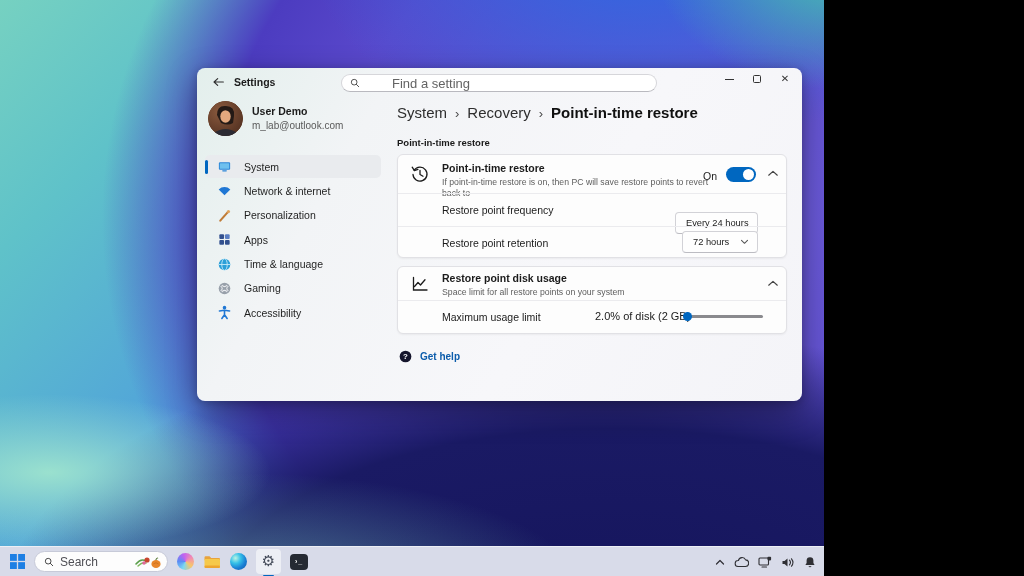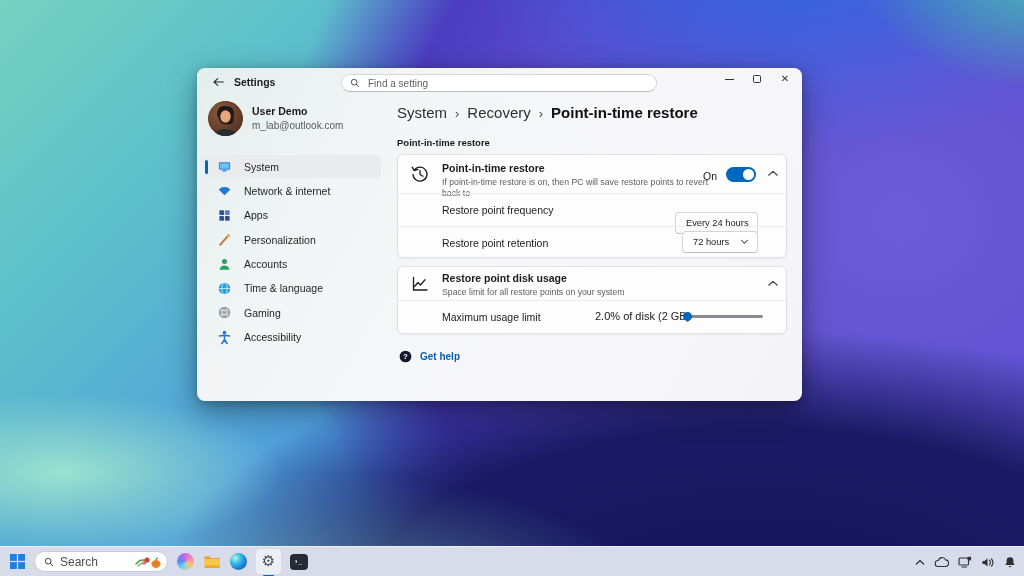--- a/index.html
+++ b/index.html
@@ -1,36 +1,36 @@
 <!DOCTYPE html>
 <html><head>
 <meta charset="utf-8">
 <style>
   html,body{margin:0;padding:0;background:#000;}
   *{box-sizing:border-box;font-family:"Liberation Sans","DejaVu Sans",sans-serif;}
-  .stage{position:relative;width:1024px;height:576px;overflow:hidden;
+  .stage{position:relative;width:824px;height:576px;overflow:hidden;
     background-image:
       radial-gradient(300px 200px at 102% -6%, #45c3ae 0%, rgba(69,195,174,0) 62%),
       radial-gradient(480px 300px at 78% -10%, #2c6ae2 0%, rgba(44,106,226,0) 70%),
       radial-gradient(340px 120px at 6% 82%, rgba(158,228,206,0.95) 0%, rgba(158,228,206,0) 65%),
       radial-gradient(560px 200px at 30% 103%, rgba(130,216,196,0.5) 0%, rgba(130,216,196,0) 60%),
       radial-gradient(900px 430px at 74% 108%, #15155c 0%, #1a1a64 45%, rgba(26,26,100,0) 68%),
       radial-gradient(820px 720px at 88% 38%, #6c5cd8 0%, #5a49cc 48%, #4c3cc0 62%, rgba(76,60,192,0) 76%),
       linear-gradient(135deg, #76d1c1 0%, #5fc2c9 18%, #4f9fdc 45%, #4077e0 68%, #3560d8 100%);
   }
   
   .window{position:absolute;left:197px;top:68px;width:605px;height:333px;border-radius:8px;
     background:linear-gradient(120deg,#e3efec 0%,#f2f4f6 25%,#f7f7fa 60%,#f4f4f8 100%);
     box-shadow:0 10px 30px rgba(0,0,0,.38), 0 2px 8px rgba(0,0,0,.2);overflow:hidden;}
   .titlebar{position:absolute;left:0;top:0;right:0;height:28px;}
   .back-btn{position:absolute;left:9px;top:4px;width:24px;height:20px;border-radius:4px;display:flex;align-items:center;justify-content:center;}
   .win-title{position:absolute;left:37px;top:8px;font-size:10.5px;font-weight:bold;color:#1b1b1b;}
   .search-box{position:absolute;left:144px;top:6px;width:316px;height:18px;border-radius:9px;background:#fff;
     border:1px solid #d6d6da;border-bottom-color:#b9b9bf;display:flex;align-items:center;padding:0 8px;gap:6px;}
-  .search-box input{border:none;outline:none;flex:1;font-size:10px;color:#333;background:transparent;}
+  .search-box input{border:none;outline:none;flex:1;font-size:13px;color:#333;background:transparent;margin-left:24px;}
   .search-box input::placeholder{color:#636363;}
   .winctl{position:absolute;top:0;width:28px;height:22px;display:flex;align-items:center;justify-content:center;color:#333;}
   .winctl.min{left:518px}.winctl.max{left:546px}.winctl.close{left:574px}
   .minline{width:9px;height:1px;background:#333;}
   .maxbox{width:8px;height:8px;border:1px solid #333;border-radius:1.5px;}
   .closex{font-size:10px;color:#333;line-height:1;}
   
   .profile{position:absolute;left:11px;top:33px;display:flex;align-items:center;gap:9px;}
   .avatar{width:35px;height:35px;border-radius:50%;overflow:hidden;flex:0 0 auto;}
   .p-name{font-size:10.5px;font-weight:bold;color:#1b1b1b;line-height:1.25;}
@@ -157,45 +157,37 @@
 
         <svg class="nav-ic" viewBox="0 0 16 16">
           <path d="M8 13 L1.8 6.8 A9 9 0 0 1 14.2 6.8 Z" fill="#1f77d4"></path>
         </svg>
         <span class="nav-label">Network &amp; internet</span>
       </div>
 
       <div class="nav-item">
 
         <svg class="nav-ic" viewBox="0 0 16 16">
+          <path d="M3.5 13.5 L11 5" stroke="#c07b36" stroke-width="2.2" stroke-linecap="round"></path>
+          <circle cx="12.2" cy="3.8" r="1.7" fill="#e0a35c"></circle>
+        </svg>
+        <span class="nav-label">Personalization</span>
+      </div>
+
+      <div class="nav-item">
+
+        <svg class="nav-ic" viewBox="0 0 16 16">
           <rect x="2.5" y="2.5" width="5" height="5" rx="1" fill="#32508e"></rect>
           <rect x="8.5" y="2.5" width="5" height="5" rx="1" fill="#5a7ec2"></rect>
           <rect x="2.5" y="8.5" width="5" height="5" rx="1" fill="#32508e"></rect>
           <rect x="8.5" y="8.5" width="5" height="5" rx="1" fill="#32508e"></rect>
         </svg>
         <span class="nav-label">Apps</span>
       </div>
 
-      <div class="nav-item">
-
-        <svg class="nav-ic" viewBox="0 0 16 16">
-          <path d="M3.5 13.5 L11 5" stroke="#c07b36" stroke-width="2.2" stroke-linecap="round"></path>
-          <circle cx="12.2" cy="3.8" r="1.7" fill="#e0a35c"></circle>
-        </svg>
-        <span class="nav-label">Personalization</span>
-      </div>
-
-      <div class="nav-item">
-
-        <svg class="nav-ic" viewBox="0 0 16 16">
-          <circle cx="8" cy="4.8" r="2.7" fill="#2e9e5b"></circle>
-          <path d="M2.8 13.6 a5.2 4.6 0 0 1 10.4 0 Z" fill="#2e9e5b"></path>
-        </svg>
-        <span class="nav-label">Accounts</span>
-      </div>
 
       <div class="nav-item">
 
         <svg class="nav-ic" viewBox="0 0 16 16">
           <circle cx="8" cy="8" r="6.2" fill="#2b9fd8"></circle>
           <ellipse cx="8" cy="8" rx="2.9" ry="6.2" stroke="#cfeef9" stroke-width="0.9" fill="none"></ellipse>
           <line x1="1.8" y1="8" x2="14.2" y2="8" stroke="#cfeef9" stroke-width="0.9"></line>
         </svg>
         <span class="nav-label">Time &amp; language</span>
       </div>

